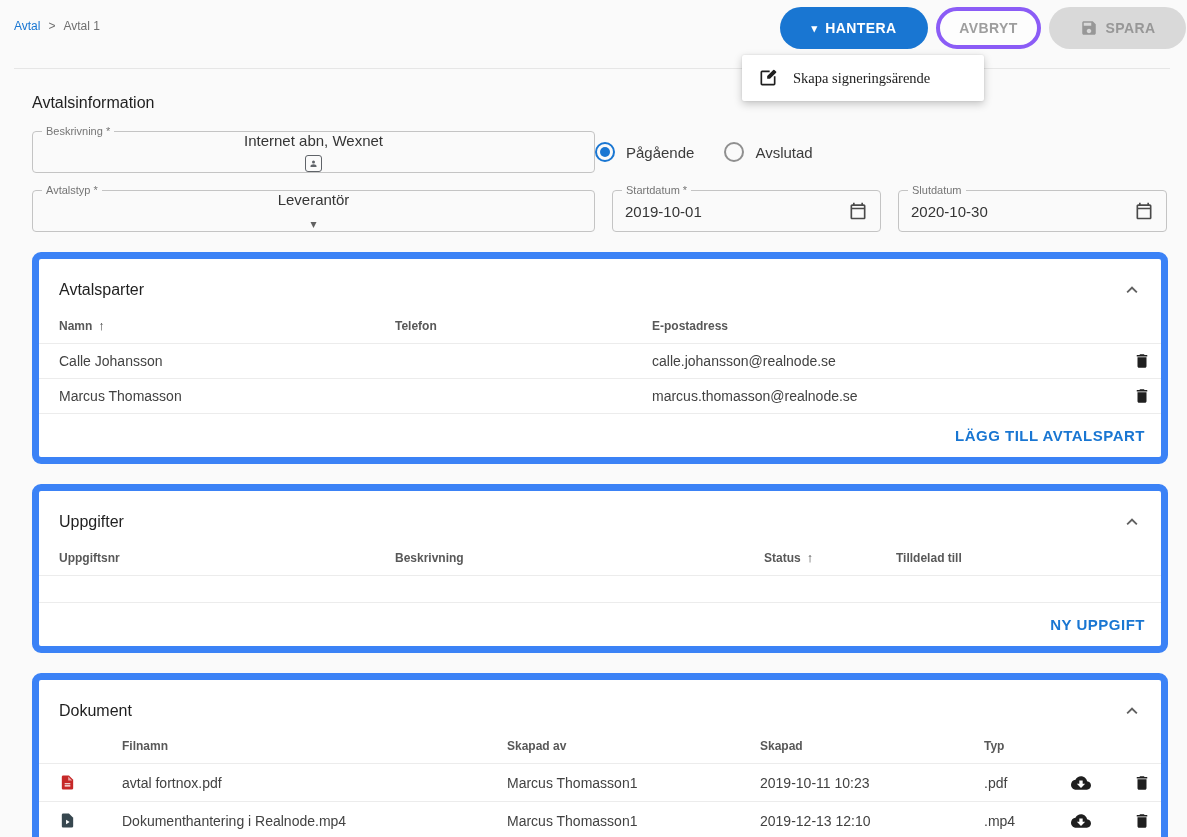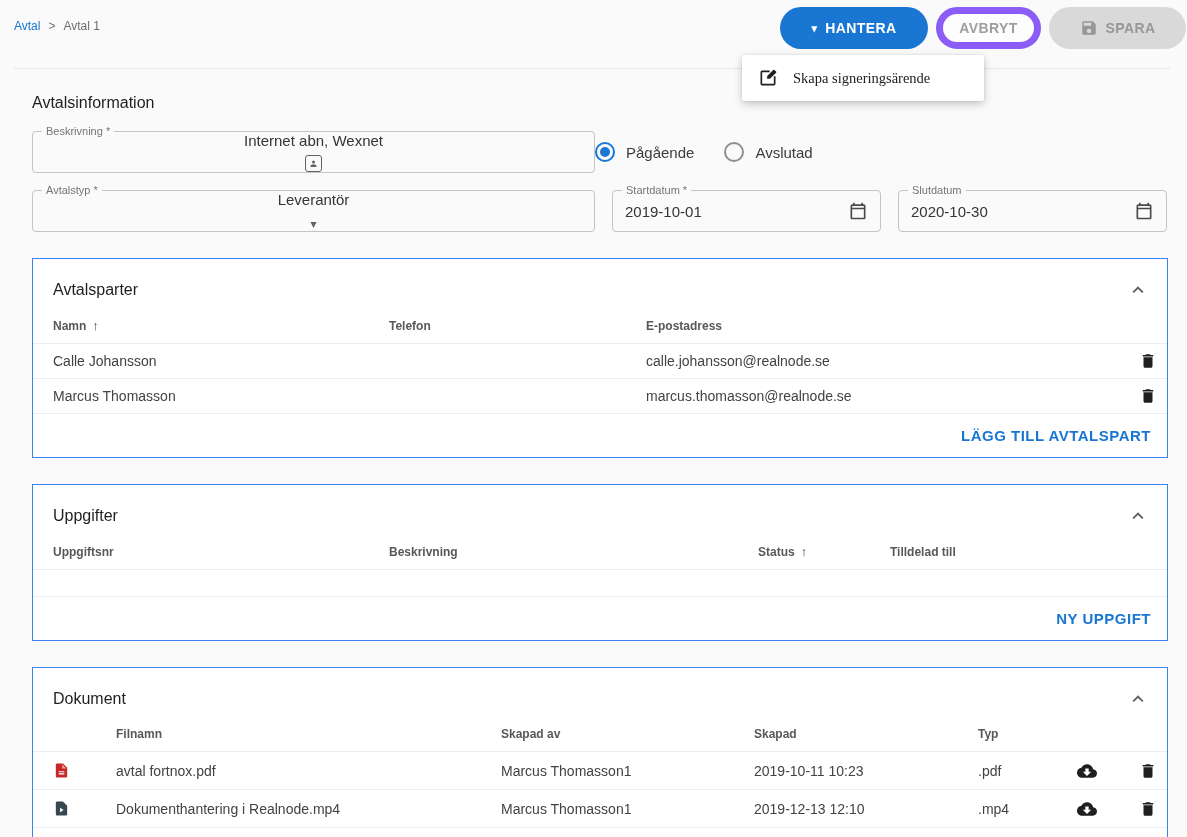--- a/index.html
+++ b/index.html
@@ -17,21 +17,21 @@
   .breadcrumb a { color:#1976d2; text-decoration:none; cursor:pointer; }
   .breadcrumb .sep, .breadcrumb .current { color:#6f6f6f; }
   .actions { position:absolute; right:1px; top:7px; display:flex; gap:8px; align-items:center; }
   .btn {
     height:42px; border-radius:21px; border:none; cursor:pointer;
     font-family:inherit; font-size:14px; font-weight:bold; letter-spacing:.4px;
     display:flex; align-items:center; justify-content:center; gap:8px;
   }
   .btn-hantera { background:#1976d2; color:#fff; width:148px; }
   .btn-hantera .caret { font-size:11px; line-height:1; }
-  .btn-avbryt { background:#fdfdfd; color:#9e9e9e; border:7px solid #8b5cf6; width:105px; }
+  .btn-avbryt { background:#fdfdfd; color:#9e9e9e; border:4px solid #8b5cf6; width:105px; }
   .btn-spara { background:#d9d9d9; color:#979797; width:137px; cursor:default; }
   .divider { border-top:1px solid #e6e6e6; margin:0 17px 0 14px; }
   
   .menu {
     position:absolute; left:742px; top:55px; width:242px; z-index:10;
     background:#fff; box-shadow:0 3px 8px rgba(0,0,0,.22), 0 0 2px rgba(0,0,0,.12);
     border-radius:2px;
     font-family:Liberation Serif, serif;
   }
   .menu-item { display:flex; align-items:center; gap:15px; height:46px; padding:0 16px; cursor:pointer; font-size:14.5px; color:#212121; }
@@ -57,21 +57,21 @@
     display:flex; align-items:center; justify-content:center; flex:0 0 auto;
   }
   .select-caret { color:#616161; font-size:12px; }
   .cal { display:flex; align-items:center; cursor:pointer; }
   .radios { display:flex; gap:30px; align-items:center; }
   .radio { display:flex; align-items:center; gap:11px; font-size:15px; color:#3c3c3c; cursor:pointer; }
   .radio .circle { width:20px; height:20px; border-radius:50%; border:2px solid #8f8f8f; position:relative; flex:0 0 auto; }
   .radio.selected .circle { border-color:#1976d2; }
   .radio.selected .circle::after { content:""; position:absolute; inset:3px; border-radius:50%; background:#1976d2; }
   
-  .card { background:#fff; border:1px solid #3b82f6; border-radius:0; margin-top:26px; }
+  .card { background:#fff; border:7px solid #3b82f6; border-radius:9px; margin-top:20px; }
   .card-header { display:flex; justify-content:space-between; align-items:center; padding:18px 16px 15px 20px; }
   .card-title { font-size:16px; font-weight:400; color:#1f1f1f; }
   .collapse-btn { background:none; border:none; cursor:pointer; display:flex; padding:2px; }
   .thead { display:flex; padding:0 8px 10px 20px; font-size:12px; font-weight:bold; color:#585858; }
   .thead .hcell { display:flex; align-items:center; gap:6px; cursor:pointer; }
   .sort-arrow { font-size:13px; color:#3c3c3c; font-weight:normal; }
   .trow { display:flex; align-items:center; border-top:1px solid #ececec; padding:0 8px 0 20px; font-size:14px; color:#424242; }
   .trow.h35 { height:35px; }
   .trow.h38 { height:38px; }
   .trow.empty { height:27px; }

